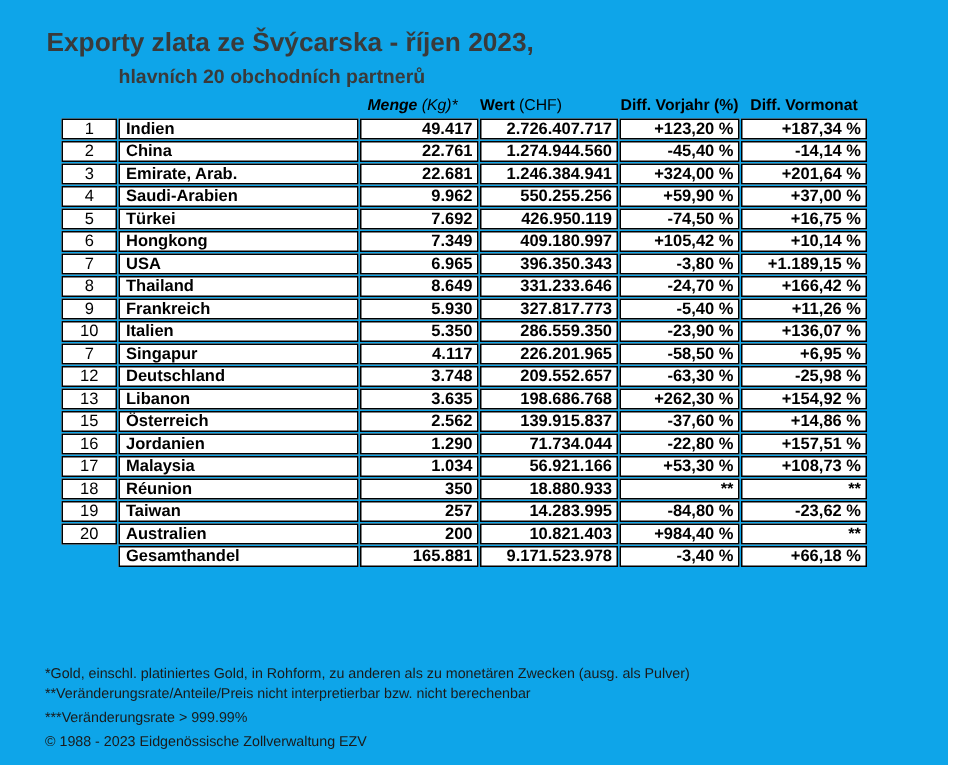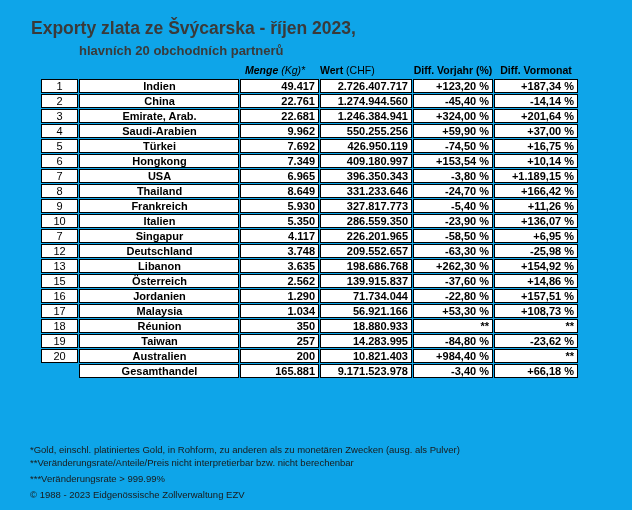--- a/index.html
+++ b/index.html
@@ -49,21 +49,21 @@
   thead .hn { font-weight: normal; }
 
   tbody td, tfoot td {
     border: 1px solid #000;
     height: 13px; line-height: 12px;
     padding: 0 3px;
     white-space: nowrap; overflow: hidden;
     background: #fff;
   }
   td.rank    { text-align: center; font-weight: normal; }
-  td.country { text-align: center; font-weight: bold; padding-left: 4px; }
+  td.country { text-align: left; font-weight: bold; padding-left: 4px; }
   td.num     { text-align: right; font-weight: bold; }
 
   tfoot td { font-weight: bold; }
   tfoot td.blank { border: none; background: none; }
 
   .footnotes {
     position: absolute; left: 30px; top: 443px;
     font-size: 9.5px; line-height: 13px; color: #1a1a1a;
   }
   .footnotes .fn3 { margin-top: 3px; }
@@ -135,21 +135,21 @@
       <td class="num">7.692</td>
       <td class="num">426.950.119</td>
       <td class="num">-74,50 %</td>
       <td class="num">+16,75 %</td>
     </tr>
         <tr>
       <td class="rank">6</td>
       <td class="country">Hongkong</td>
       <td class="num">7.349</td>
       <td class="num">409.180.997</td>
-      <td class="num">+153,54 %</td>
+      <td class="num">+105,42 %</td>
       <td class="num">+10,14 %</td>
     </tr>
         <tr>
       <td class="rank">7</td>
       <td class="country">USA</td>
       <td class="num">6.965</td>
       <td class="num">396.350.343</td>
       <td class="num">-3,80 %</td>
       <td class="num">+1.189,15 %</td>
     </tr>

